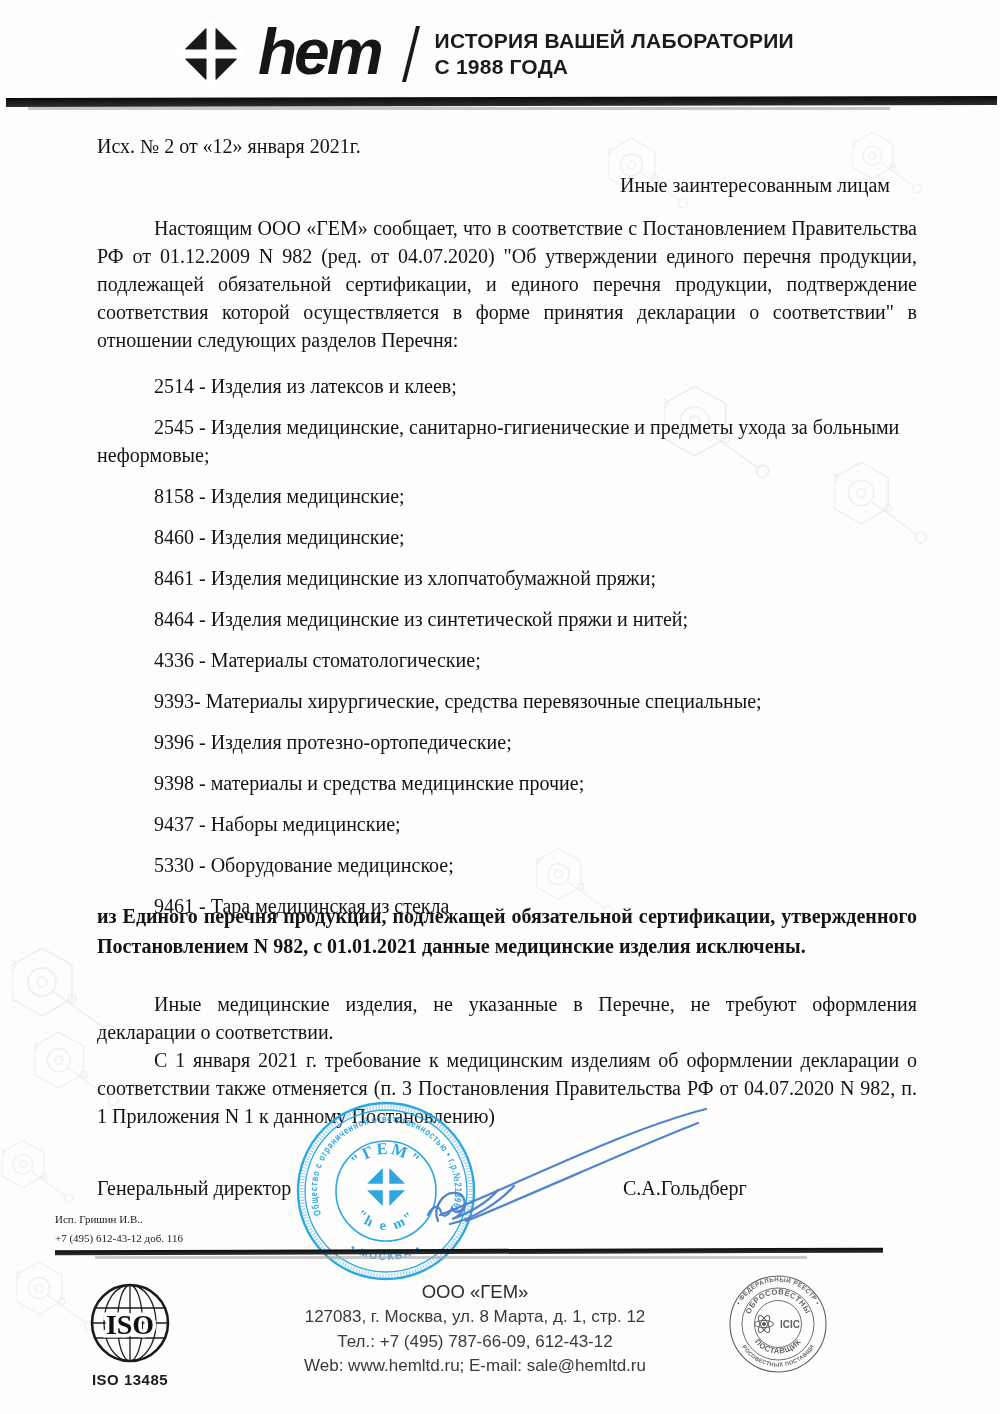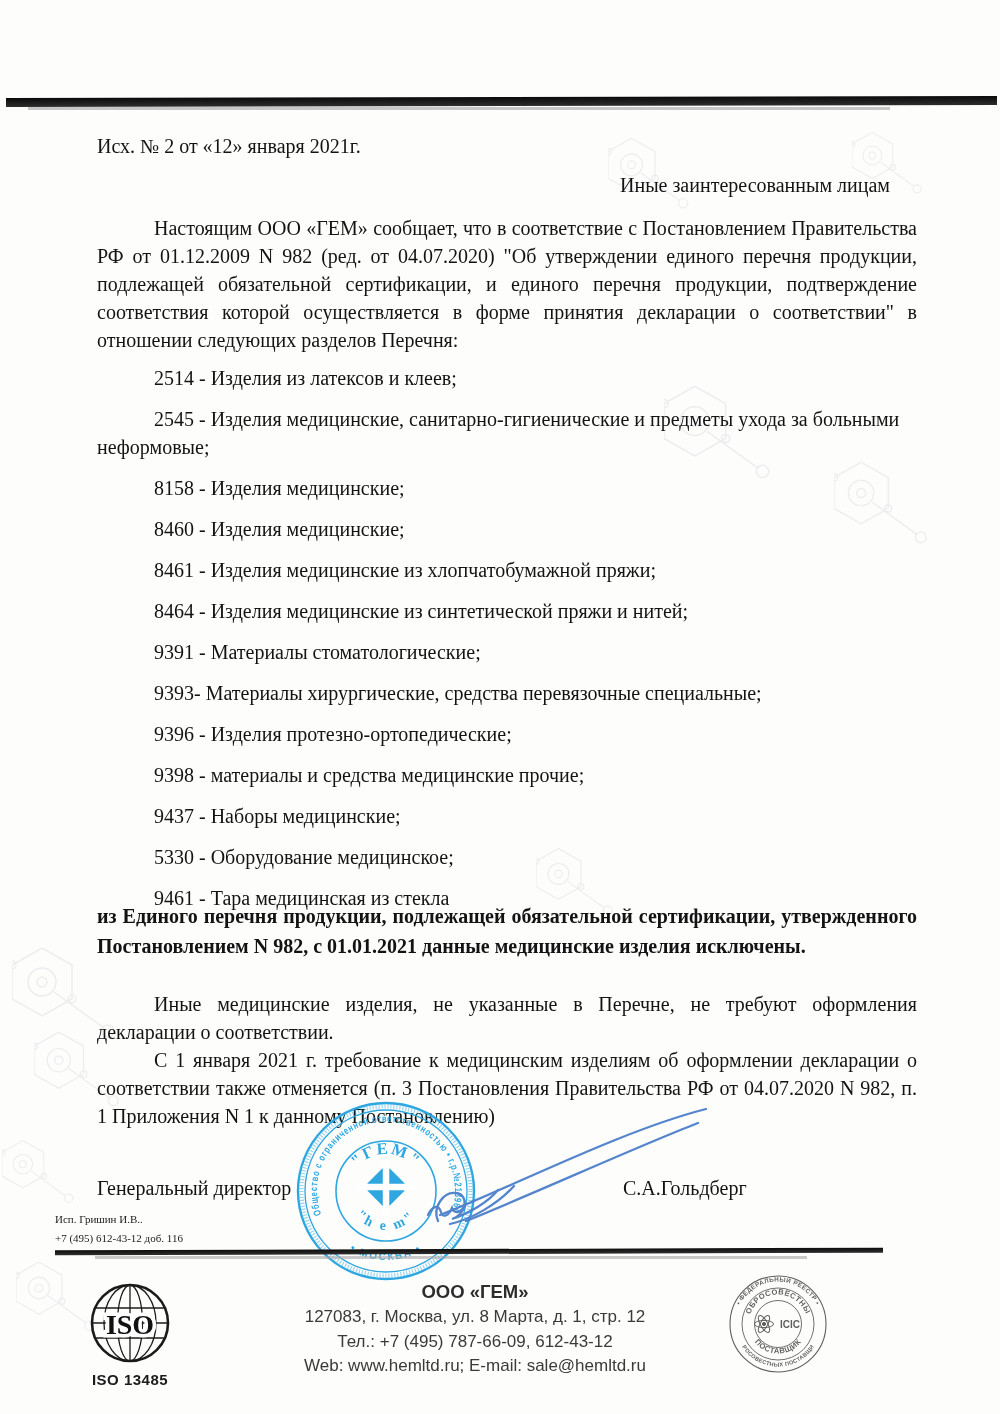--- a/index.html
+++ b/index.html
@@ -20,42 +20,42 @@
 
   
   .serif { font-size:20px; line-height:28px; color:#131313; }
   .ref { left:97px; top:132px; }
   .addr { left:590px; top:171px; width:300px; text-align:right; }
   .para { width:820px; text-align:justify; }
   .indent { text-indent:57px; }
   .intro { left:97px; top:214px; }
   .plist { left:97px; top:360px; width:820px; }
   .plist p { margin-top:13px; text-indent:57px; text-align:left; }
-  .plist p:first-child { margin-top:4px; }
+  .plist p:first-child { margin-top:12px; }
   .boldp { left:97px; top:901px; font-weight:700; line-height:30px; }
   .p2 { left:97px; top:990px; }
   .p3 { left:97px; top:1046px; }
 
   
   .director { left:97px; top:1174px; }
   .sig-name { left:623px; top:1174px; }
   .exec { left:55px; top:1210px; font-size:11px; line-height:18.5px; color:#222; }
   .stamp-svg { left:295px; top:1100px; }
   .sig-ink { left:420px; top:1103px; }
 
   
   .f-bar { left:55px; top:1249px; width:828px; height:5px; background:linear-gradient(#0c0c0c,#303030); transform:rotate(-.18deg); }
   .f-bar-echo { left:95px; top:1256px; width:712px; height:3px; background:#a6a6a6; opacity:.6; }
   .iso-block { left:80px; top:1281px; width:100px; text-align:center; }
   .iso-sub { font-family:"Liberation Sans","DejaVu Sans",sans-serif; font-weight:700; font-size:15px;
              letter-spacing:.5px; color:#1b1b1b; margin-top:2px; }
   .f-text { left:240px; top:1279px; width:470px; text-align:center;
             font-family:"Liberation Sans","DejaVu Sans",sans-serif; color:#3a3a3a;
             font-size:17px; line-height:24.5px; }
-  .f-company { font-size:18.5px; font-weight:700; color:#2d2d2d; line-height:26px; }
+  .f-company { font-size:18.5px; font-weight:400; color:#2d2d2d; line-height:26px; }
   .icic-svg { left:726px; top:1272px; opacity:.82; }
 
   .wm { position:absolute; opacity:.4; }
 </style>
 </head>
 <body>
 <div class="page">
 
 <svg width="0" height="0" style="position:absolute" aria-hidden="true">
   <defs>
@@ -100,34 +100,45 @@
 <svg class="wm" style="left:664px;top:386px" width="118" height="102" viewBox="0 0 115 99">
       <use href="#molecule"></use>
     </svg>
 <svg class="wm" style="left:834px;top:462px" width="104" height="90" viewBox="0 0 115 99">
       <use href="#molecule"></use>
     </svg>
 <svg class="wm" style="left:536px;top:848px" width="86" height="75" viewBox="0 0 115 99">
       <use href="#molecule"></use>
     </svg>
 
+<div class="abs logo-row">
+  <svg width="66" height="66" viewBox="-1 -1 66 66" style="color:#191919">
+        <use href="#clover"></use>
+      </svg>
+  <span class="wordmark">hem</span>
+  <div class="logo-slash"></div>
+  <div class="tagline">
+    <div>ИСТОРИЯ ВАШЕЙ ЛАБОРАТОРИИ</div>
+    <div>С 1988 ГОДА</div>
+  </div>
+</div>
 <div class="abs top-bar"></div>
 <div class="abs top-bar-echo"></div>
 
 <div class="abs serif ref">Исх. № 2 от «12» января 2021г.</div>
 <div class="abs serif addr">Иные заинтересованным лицам</div>
 <p class="abs serif para indent intro">Настоящим ООО «ГЕМ» сообщает, что в соответствие с Постановлением Правительства РФ от 01.12.2009 N 982 (ред. от 04.07.2020) "Об утверждении единого перечня продукции, подлежащей обязательной сертификации, и единого перечня продукции, подтверждение соответствия которой осуществляется в форме принятия декларации о соответствии" в отношении следующих разделов Перечня:</p>
 <div class="abs serif plist">
       <p>2514 - Изделия из латексов и клеев;</p>
       <p>2545 - Изделия медицинские, санитарно-гигиенические и предметы ухода за больными неформовые;</p>
       <p>8158 - Изделия медицинские;</p>
       <p>8460 - Изделия медицинские;</p>
       <p>8461 - Изделия медицинские из хлопчатобумажной пряжи;</p>
       <p>8464 - Изделия медицинские из синтетической пряжи и нитей;</p>
-      <p>9391 - Материалы стоматологические;</p>
+      <p>4336 - Материалы стоматологические;</p>
       <p>9393- Материалы хирургические, средства перевязочные специальные;</p>
       <p>9396 - Изделия протезно-ортопедические;</p>
       <p>9398 - материалы и средства медицинские прочие;</p>
       <p>9437 - Наборы медицинские;</p>
       <p>5330 - Оборудование медицинское;</p>
       <p>9461 - Тара медицинская из стекла</p>
     </div>
 <p class="abs serif para boldp">из Единого перечня продукции, подлежащей обязательной сертификации, утвержденного Постановлением N 982, с 01.01.2021 данные медицинские изделия исключены.</p>
 <p class="abs serif para indent p2">Иные медицинские изделия, не указанные в Перечне, не требуют оформления декларации о соответствии.</p>
 <p class="abs serif para indent p3">С 1 января 2021 г. требование к медицинским изделиям об оформлении декларации о соответствии также отменяется (п. 3 Постановления Правительства РФ от 04.07.2020 N 982, п. 1 Приложения N 1 к данному Постановлению)</p>

